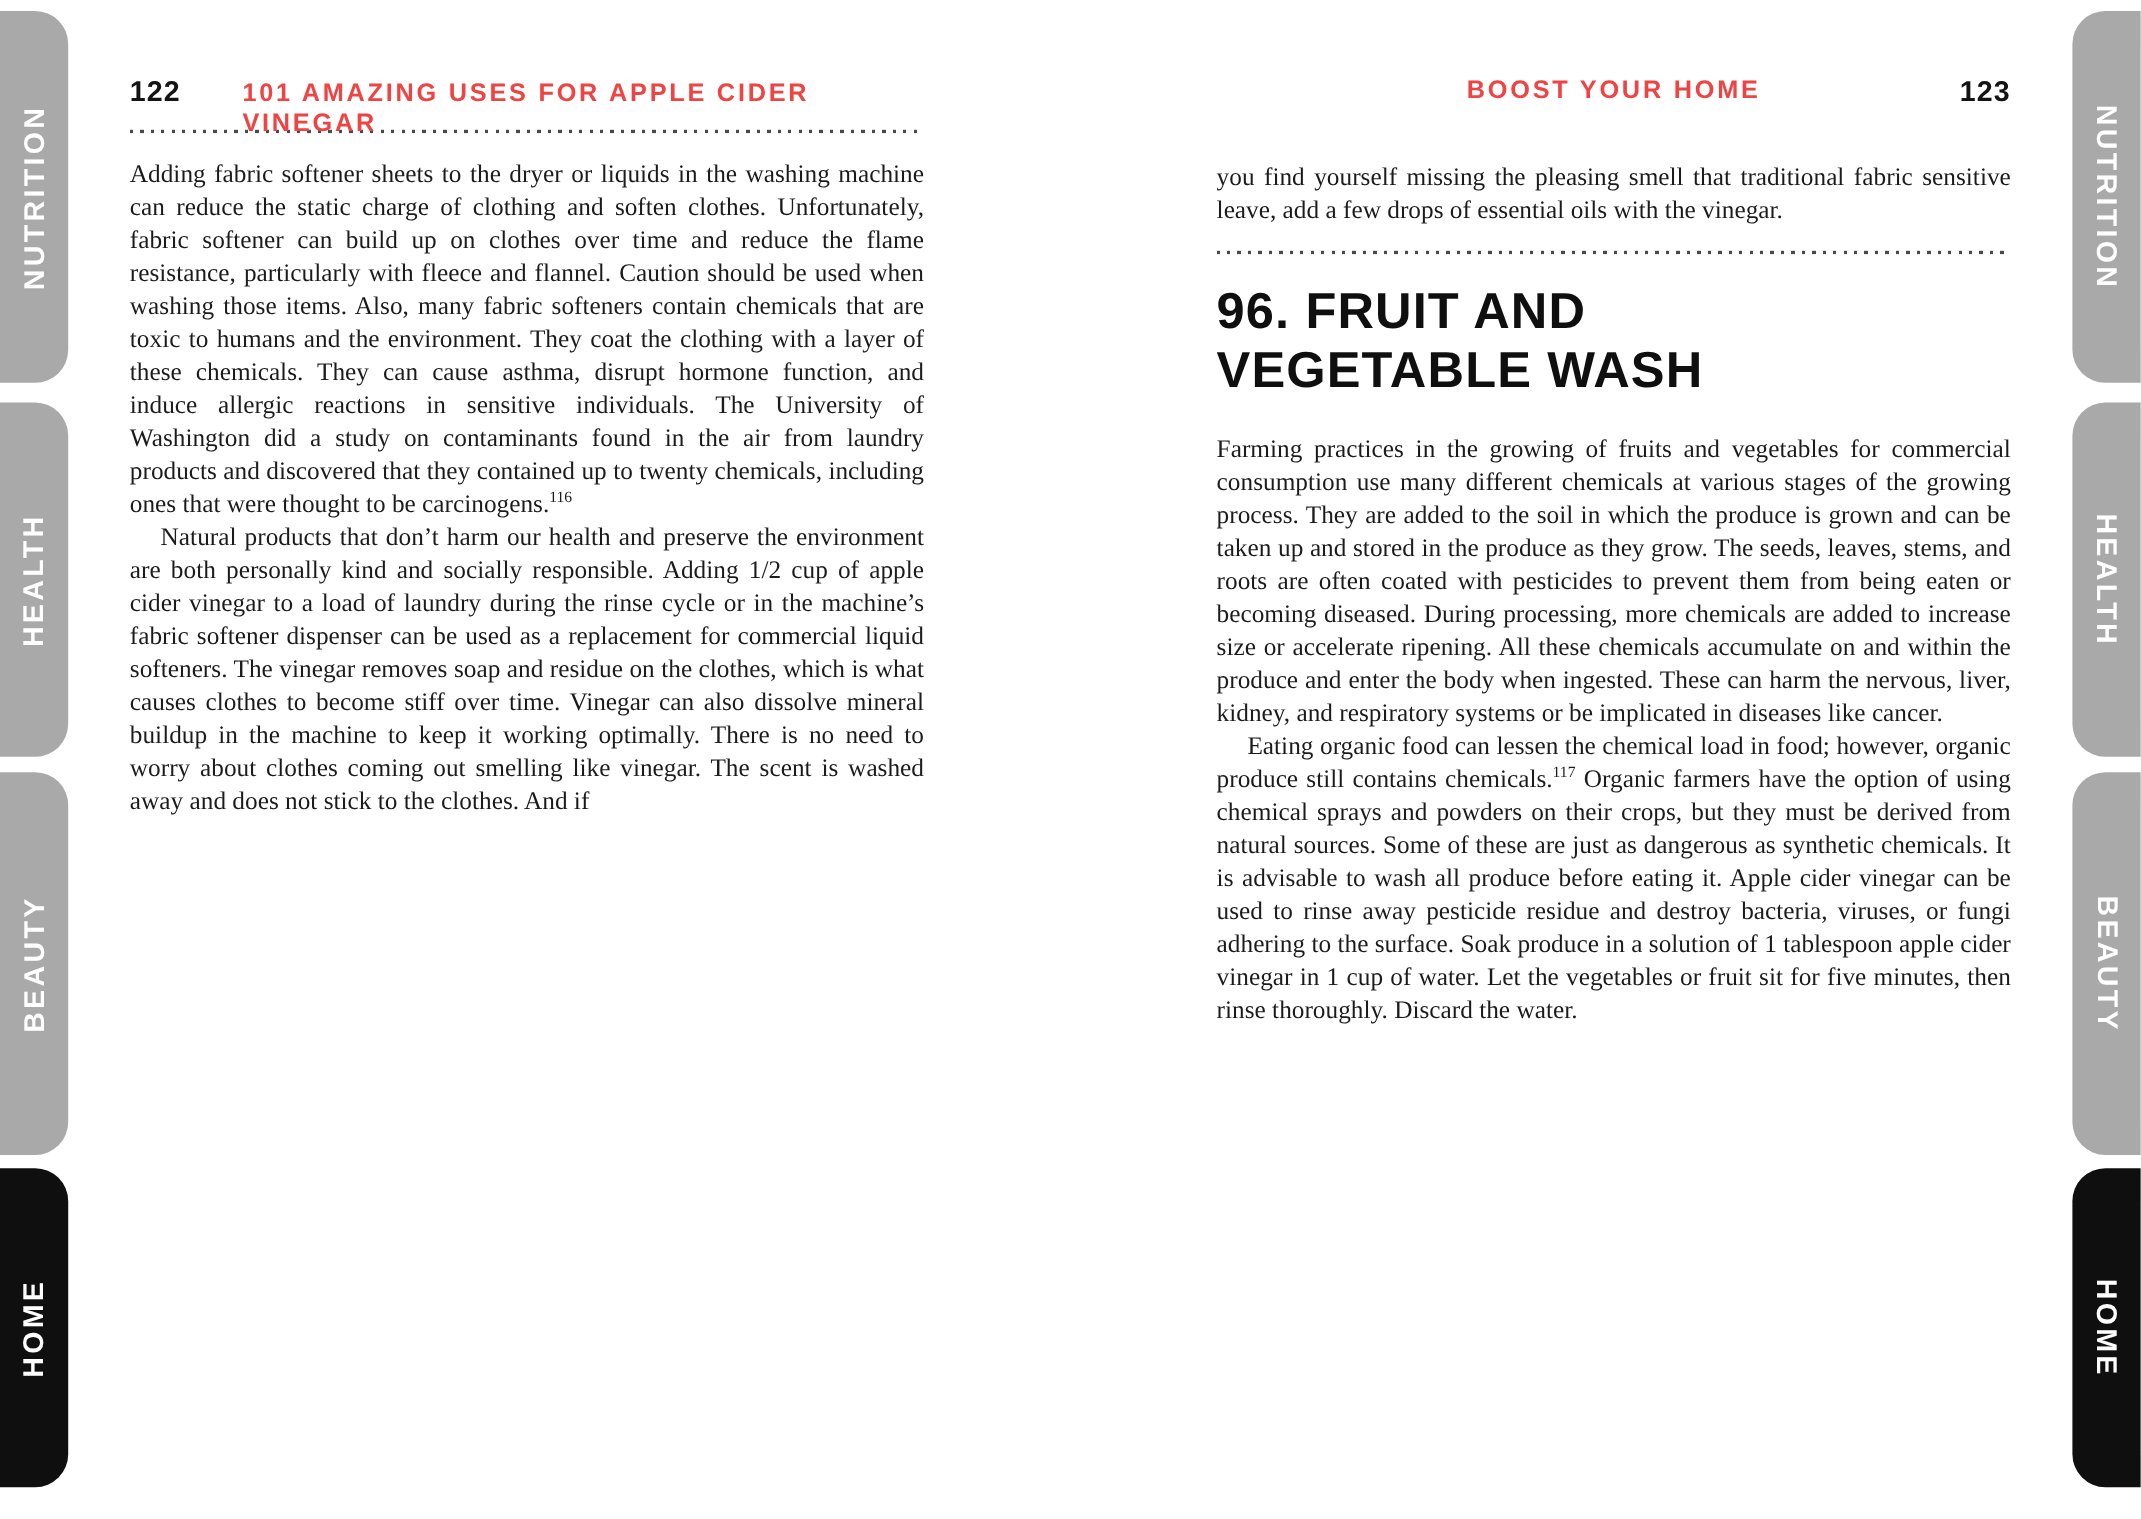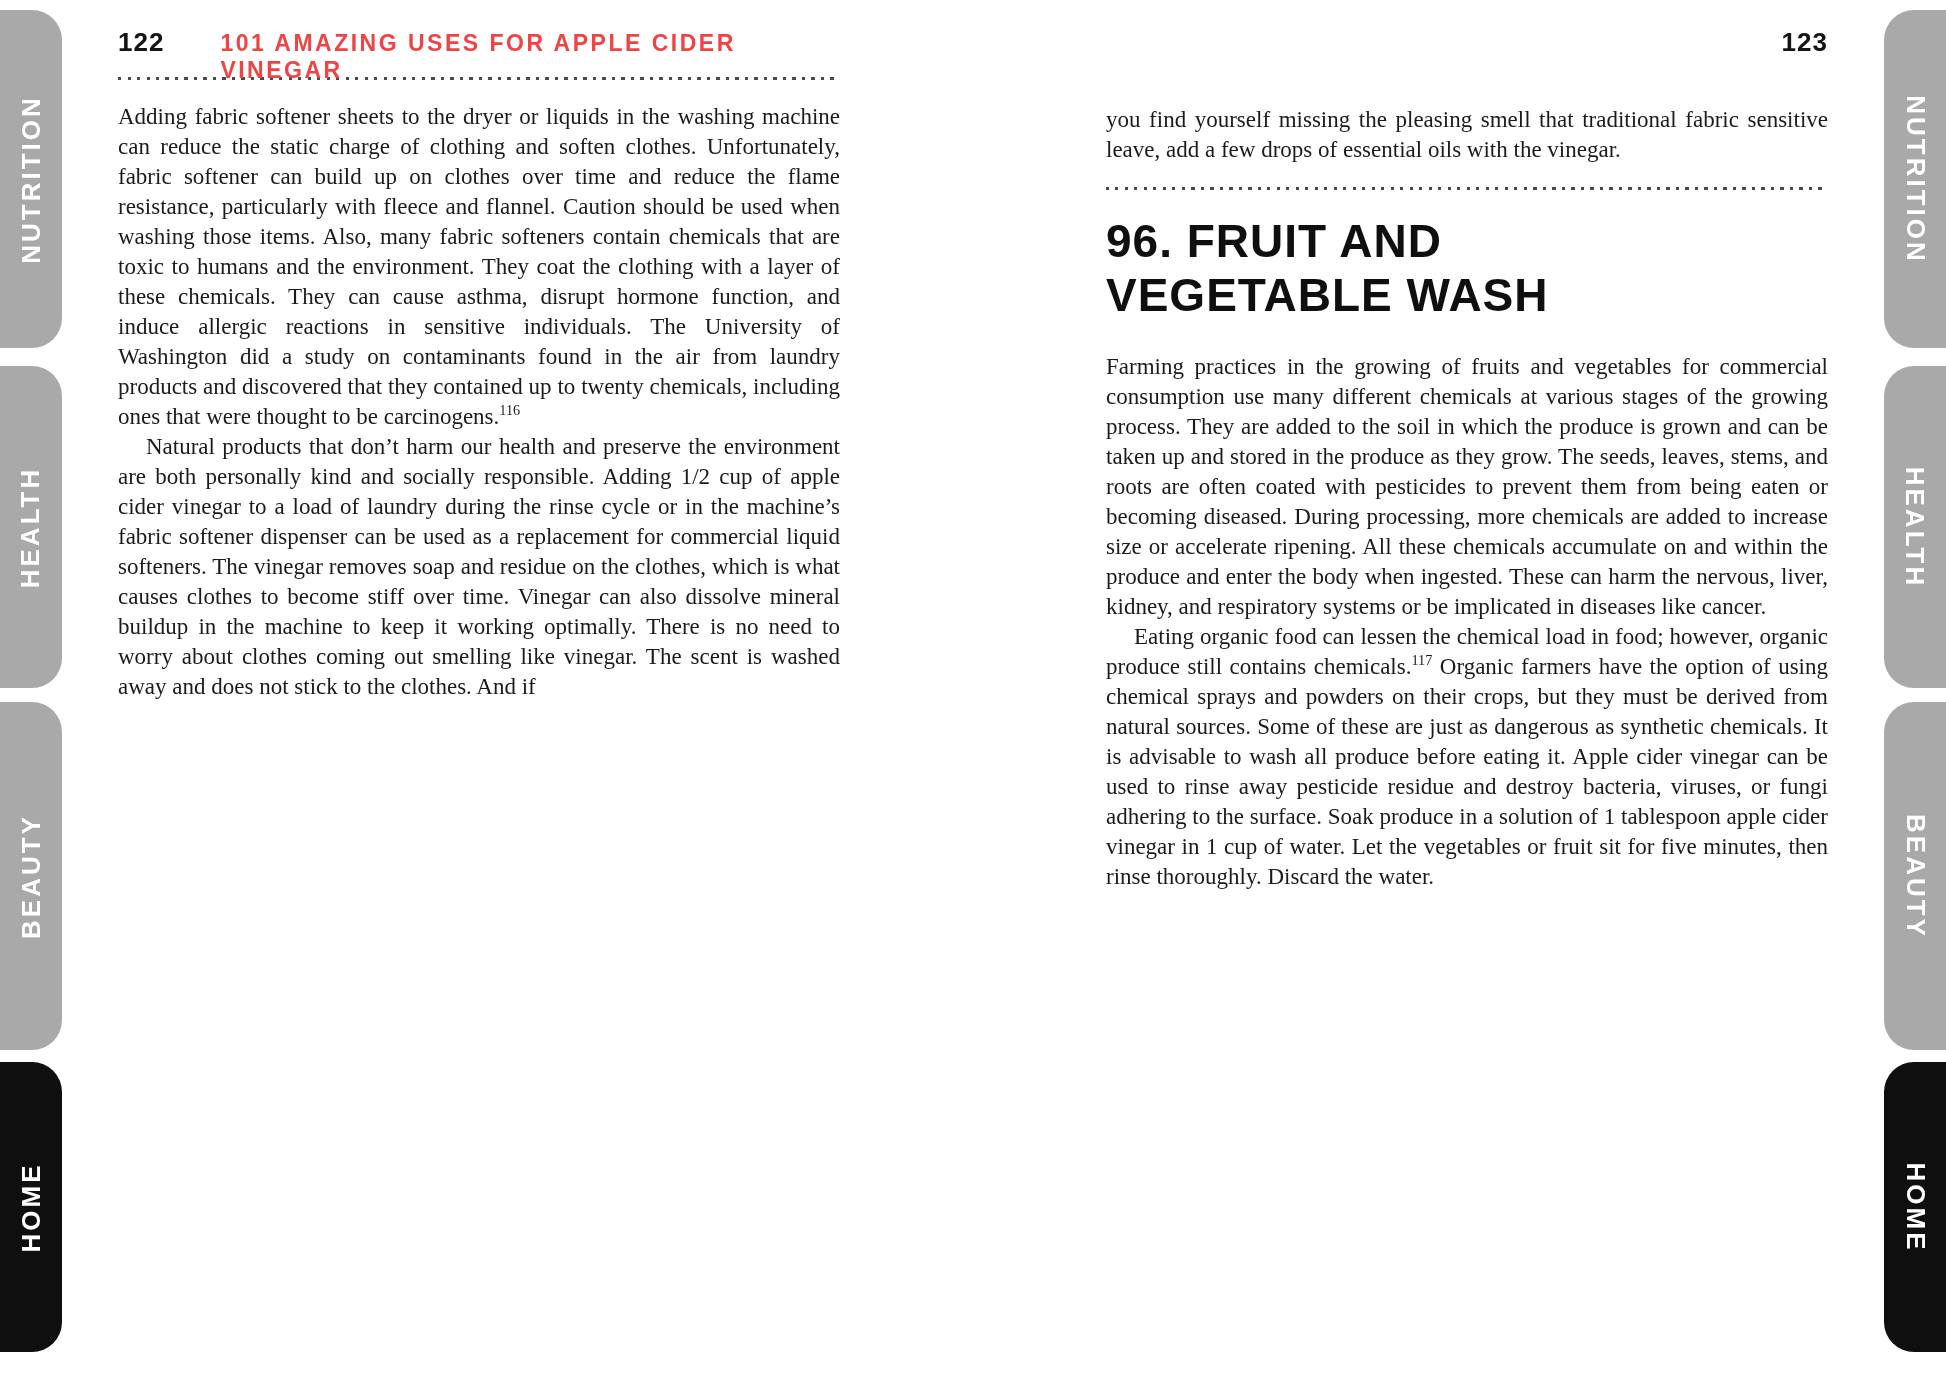--- a/index.html
+++ b/index.html
@@ -20,21 +20,21 @@
   .tab:nth-child(2){top:366px;height:322px;}
   .tab:nth-child(3){top:702px;height:348px;}
   .tab:nth-child(4){top:1062px;height:290px;}
   .tab-label{
     font-family:"Liberation Sans","DejaVu Sans",sans-serif;
     font-weight:700;font-size:26px;letter-spacing:3px;white-space:nowrap;
   }
   .tab-rail.left  .tab-label{transform:rotate(-90deg);}
   .tab-rail.right .tab-label{transform:rotate(90deg);}
   
-  .page{position:absolute;top:0;width:722px;padding-top:27px;z-index:1;}
+  .page{position:absolute;top:0;width:722px;padding-top:68px;z-index:1;}
   .page.left-page{left:118px;}
   .page.right-page{left:1106px;}
   .page-header{
     display:flex;align-items:baseline;height:28px;
     font-family:"Liberation Sans","DejaVu Sans",sans-serif;
   }
   .page-num{font-size:26px;font-weight:800;color:#141414;letter-spacing:1px;}
   .running-title{
     font-size:23px;font-weight:700;color:#ef4444;
     letter-spacing:2.5px;text-transform:uppercase;
@@ -102,20 +102,21 @@
   </div>
   <div class="dotted-rule"></div>
   <div class="section-body">
       <p class="body-para">Adding fabric softener sheets to the dryer or liquids in the washing machine can reduce the static charge of clothing and soften clothes. Unfortunately, fabric softener can build up on clothes over time and reduce the flame resistance, particularly with fleece and flannel. Caution should be used when washing those items. Also, many fabric softeners contain chemicals that are toxic to humans and the environment. They coat the clothing with a layer of these chemicals. They can cause asthma, disrupt hormone function, and induce allergic reactions in sensitive individuals. The University of Washington did a study on contaminants found in the air from laundry products and discovered that they contained up to twenty chemicals, including ones that were thought to be carcinogens.<sup>116</sup></p>
       <p class="body-para indent">Natural products that don’t harm our health and preserve the environment are both personally kind and socially responsible. Adding 1/2 cup of apple cider vinegar to a load of laundry during the rinse cycle or in the machine’s fabric softener dispenser can be used as a replacement for commercial liquid softeners. The vinegar removes soap and residue on the clothes, which is what causes clothes to become stiff over time. Vinegar can also dissolve mineral buildup in the machine to keep it working optimally. There is no need to worry about clothes coming out smelling like vinegar. The scent is washed away and does not stick to the clothes. And if</p>
     </div>
 </div>
 
 <div class="page right-page">
   <div class="page-header">
+    <span class="running-title">BOOST YOUR HOME</span>
     <span class="page-num">123</span>
   </div>
   <p class="body-para continuation">you find yourself missing the pleasing smell that traditional fabric sensitive leave, add a few drops of essential oils with the vinegar.</p>
   <div class="dotted-rule"></div>
   <h2 class="section-heading">
       <div>96. FRUIT AND</div>
       <div>VEGETABLE WASH</div>
     </h2>
   <div class="section-body">
       <p class="body-para">Farming practices in the growing of fruits and vegetables for commercial consumption use many different chemicals at various stages of the growing process. They are added to the soil in which the produce is grown and can be taken up and stored in the produce as they grow. The seeds, leaves, stems, and roots are often coated with pesticides to prevent them from being eaten or becoming diseased. During processing, more chemicals are added to increase size or accelerate ripening. All these chemicals accumulate on and within the produce and enter the body when ingested. These can harm the nervous, liver, kidney, and respiratory systems or be implicated in diseases like cancer.</p>

